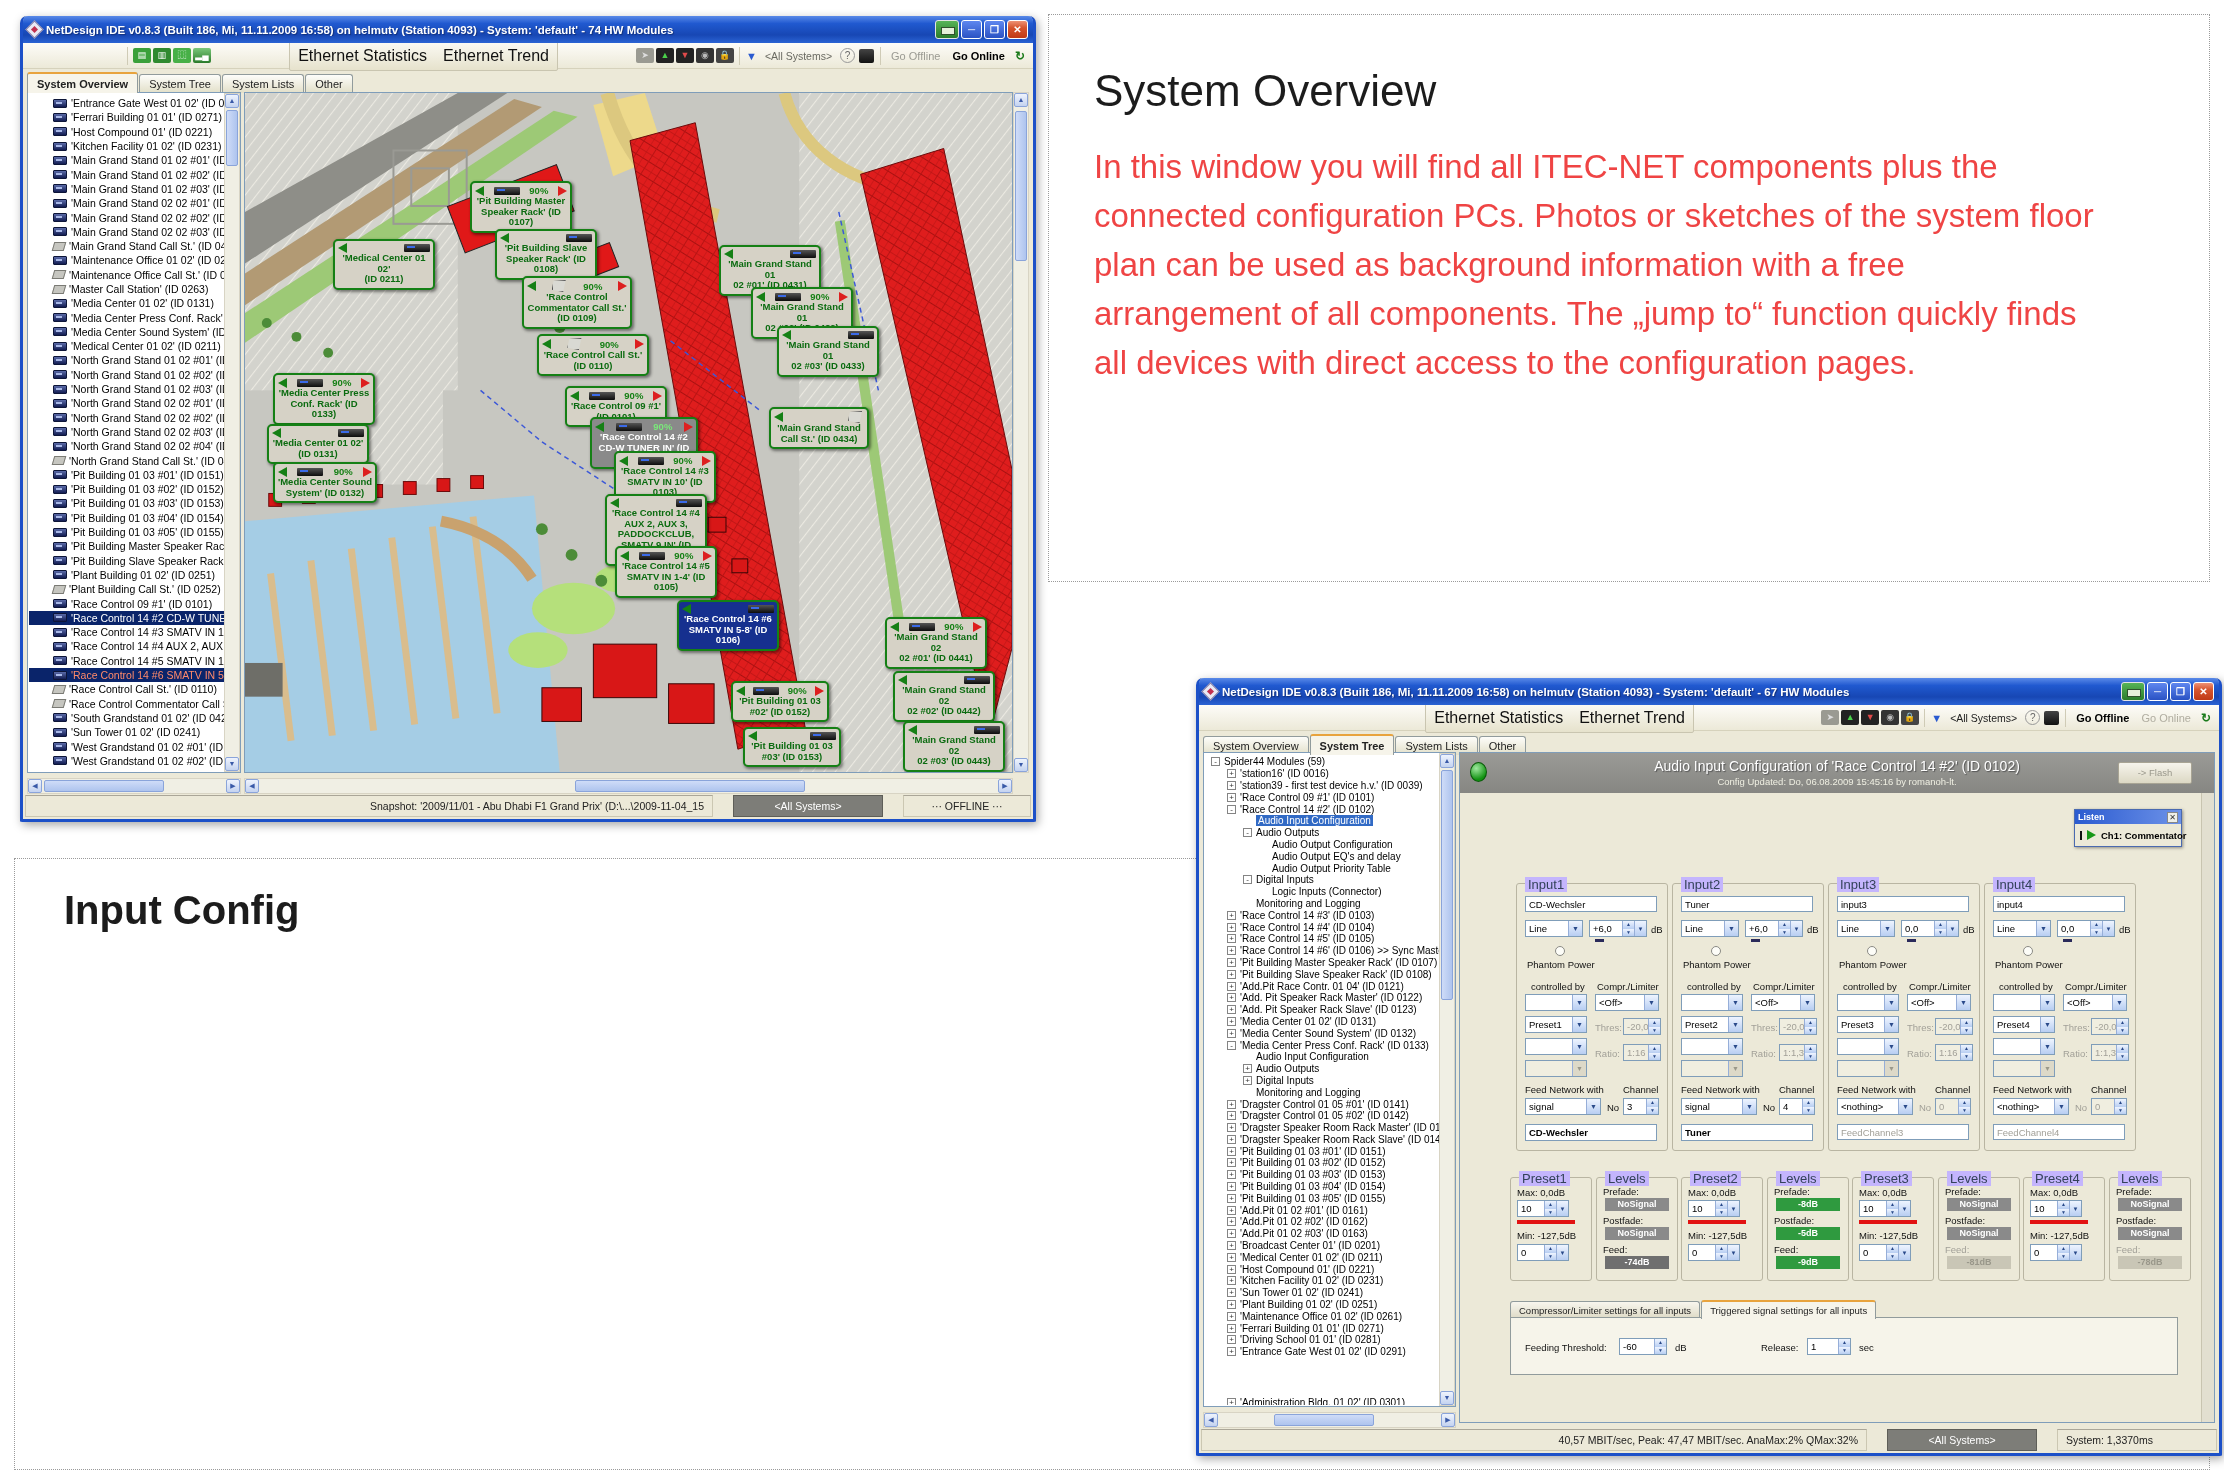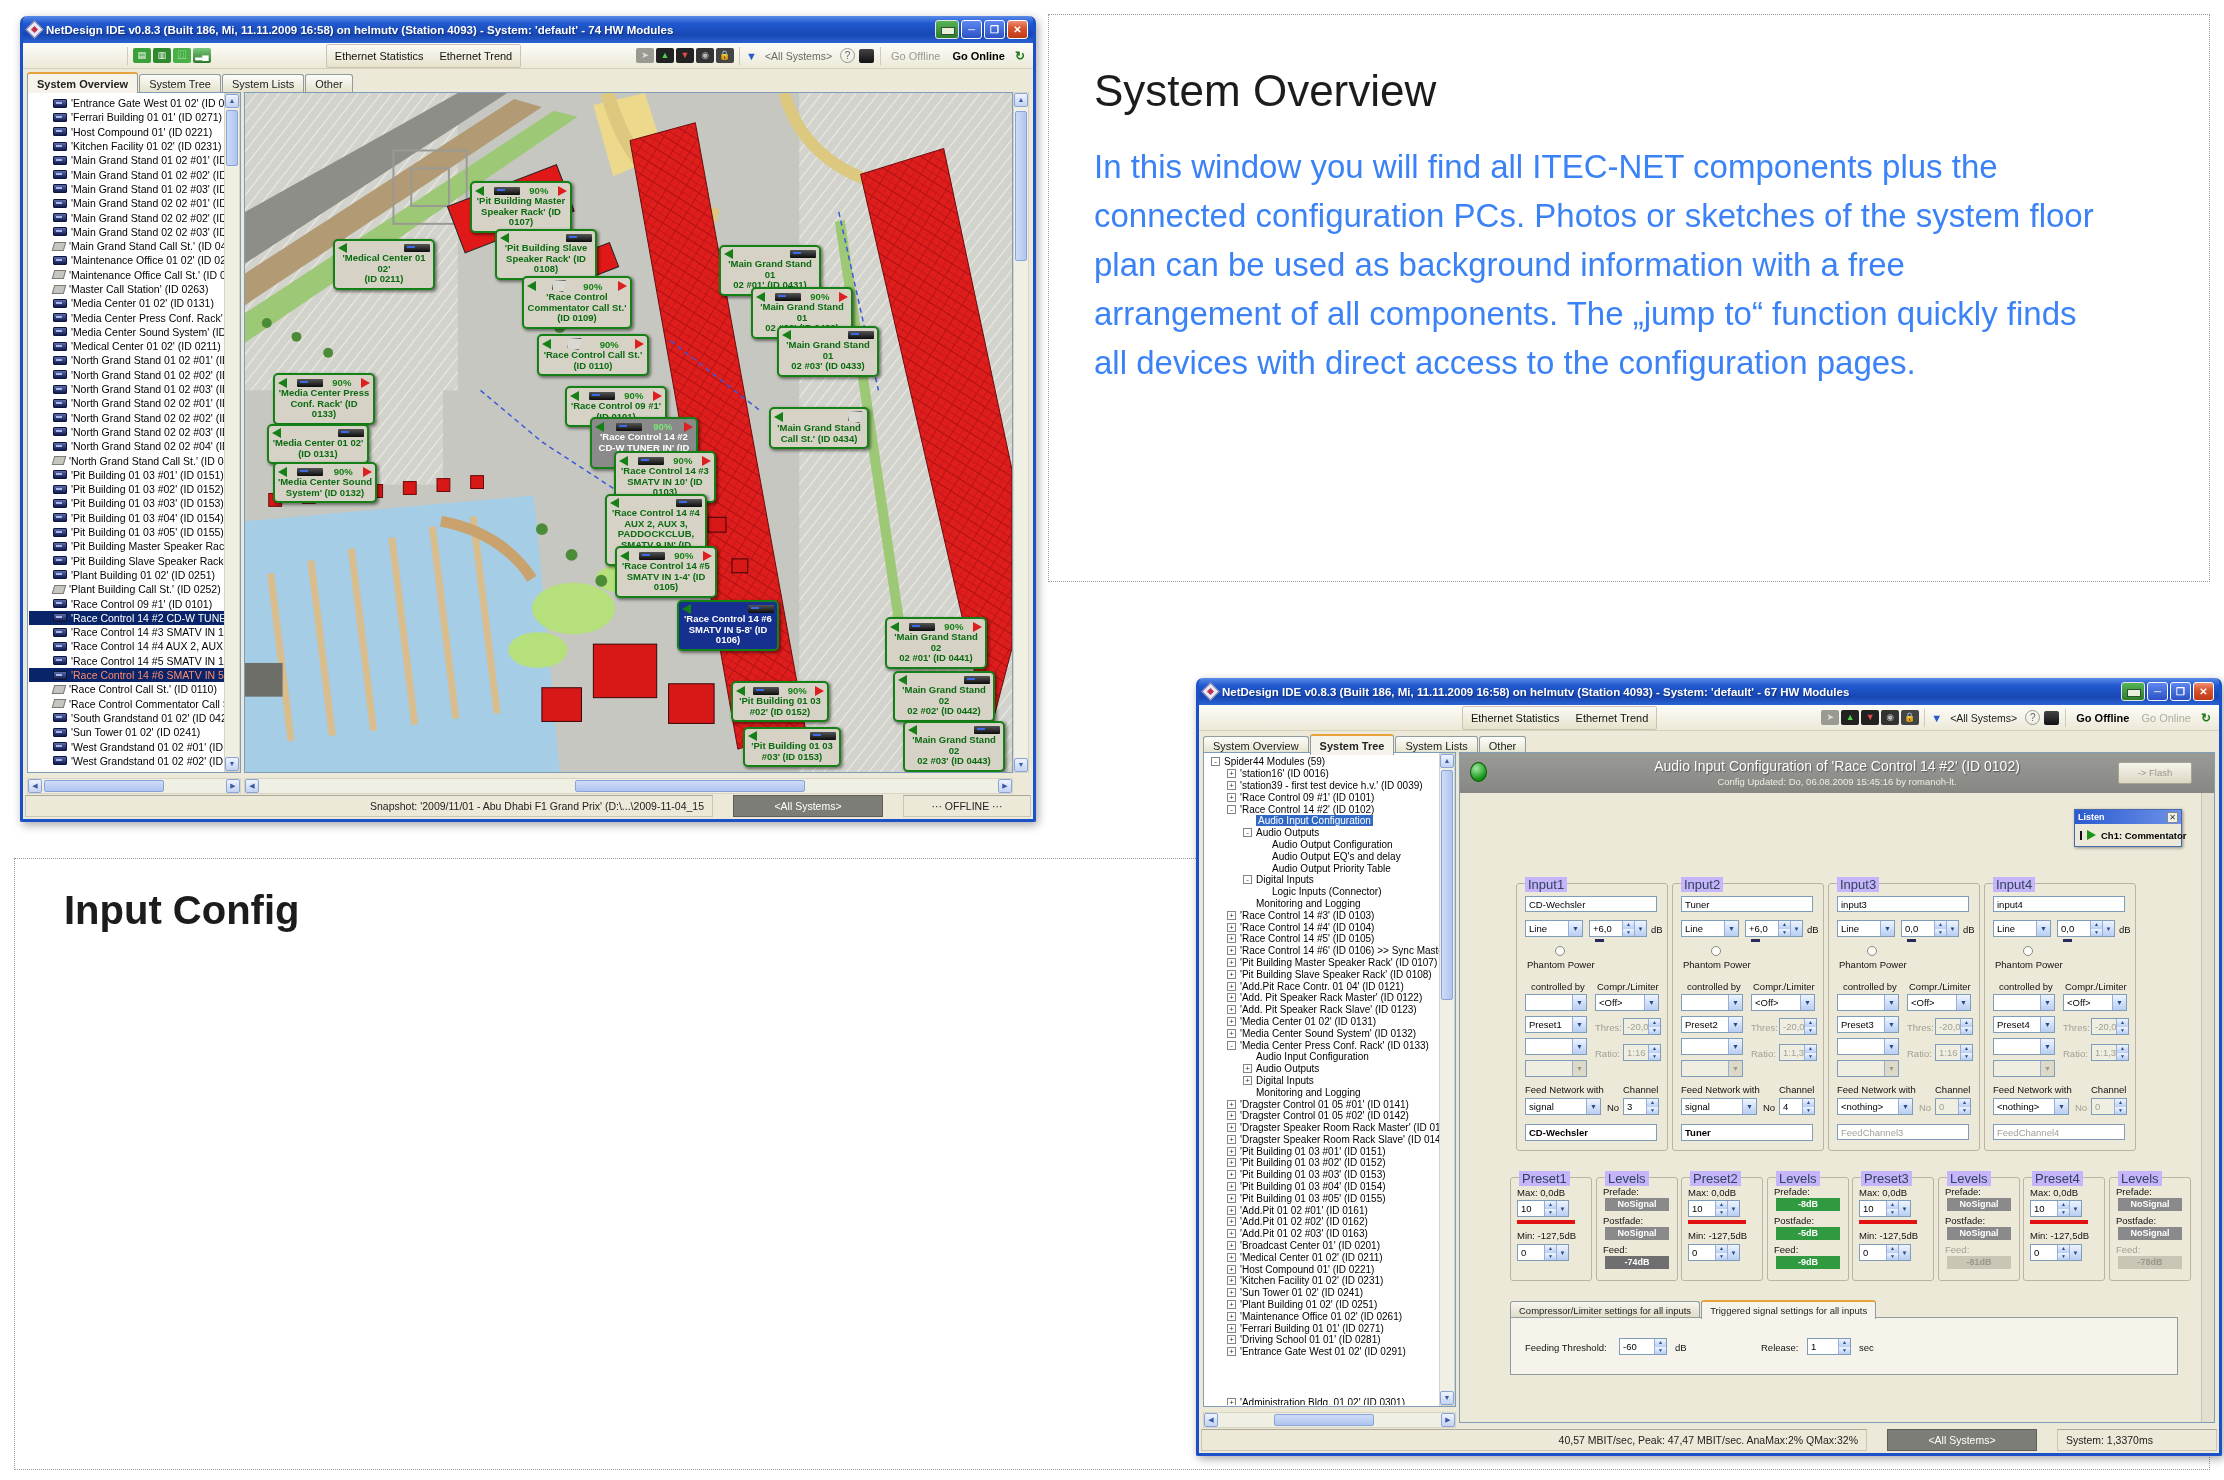--- a/index.html
+++ b/index.html
@@ -3,21 +3,21 @@
 <meta charset="utf-8">
 <style>
 *{box-sizing:border-box;margin:0;padding:0}
 html,body{background:#fff}
 body{position:relative;width:2224px;height:1480px;font-family:"Liberation Sans",sans-serif;overflow:hidden}
 .abs{position:absolute}
 
 
 .notebox{position:absolute;border:1px dotted #9a9a9a}
 .note-title{font-size:44px;color:#1c1c1c;font-weight:400}
-.note-body{font-size:33px;line-height:49px;color:#3b82f6;margin-top:26px}
+.note-body{font-size:33px;line-height:49px;color:#ef4444;margin-top:26px}
 .note2-title{font-size:40px;line-height:48px;color:#1c1c1c}
 .note2-title .b2{font-weight:bold}
 .note2-line{font-size:32px;line-height:49px;color:#1c1c1c}
 .note2-lines{margin-top:32px}
 
 
 .win{position:absolute;background:#ece9d8;border:3px solid #1c50c8;border-top:none;border-radius:7px 7px 2px 2px;box-shadow:2px 3px 10px rgba(0,0,0,.35)}
 .titlebar{position:relative;height:27px;border-radius:5px 5px 0 0;background:linear-gradient(180deg,#5a8ae8 0%,#2059d0 28%,#1747b4 70%,#2b63d4 100%);display:flex;align-items:center;padding:0 5px;gap:5px}
 .wicon{width:13px;height:13px;background:#e9e9f4;border:1px solid #7a7aa8;transform:rotate(45deg);flex:none;position:relative}
 .wicon::after{content:"";position:absolute;left:3px;top:3px;width:5px;height:5px;background:#c03050}
@@ -27,21 +27,21 @@
 .prbtn::after{content:"";position:absolute;left:5px;top:6px;width:12px;height:6px;background:#e6f0da;border:1px solid #30512c}
 .wb{width:21px;height:19px;border-radius:3px;border:1px solid #fff;color:#fff;font-size:10px;line-height:17px;text-align:center;font-weight:bold}
 .wb.min,.wb.max{background:linear-gradient(#5f87ef,#2a52c4)}
 .wb.close{background:linear-gradient(#ee9275,#d6552e 40%,#c03a16)}
 
 .menubar{height:26px;background:linear-gradient(#fdfcf8,#ece9d8);border-bottom:1px solid #d6d2bc;display:flex;align-items:center;font-size:11px;color:#111;padding:0 4px;white-space:nowrap}
 .mi{padding:3px 8px}
 .tsep{width:1px;height:18px;background:#cfcbb6;margin:0 4px;flex:none}
 .tbi{width:18px;height:15px;border-radius:2px;margin:0 1px;flex:none;font-size:9px;line-height:15px;text-align:center;color:#fff}
 .ethgrp{display:flex;border:1px solid #c9c5b0;border-radius:2px;background:linear-gradient(#fbfaf4,#e6e2cc);margin:0 6px}
-.ethbtn{padding:5px 8px;font-size:11px}
+.ethbtn{padding:5px 8px;font-size:16px}
 .gofftxt{color:#9a9a92;padding:0 6px}
 .gontxt{color:#000;font-weight:bold;padding:0 6px}
 .win2 .gofftxt{color:#000;font-weight:bold}
 .win2 .gontxt{color:#b0ada0;font-weight:normal}
 .allsys{font-size:10.5px;color:#6a6a62;padding:0 6px}
 .funnel{color:#2a5ad0;font-size:11px;margin:0 2px}
 .refr{color:#1a7a1a;font-weight:bold;font-size:12px;margin:0 4px}
 .qico{width:15px;height:15px;border-radius:50%;border:1px solid #999;color:#666;font-size:10px;line-height:13px;text-align:center;margin:0 2px}
 .dico{width:15px;height:14px;background:linear-gradient(#444,#111);border-radius:2px;margin:0 2px}
 

